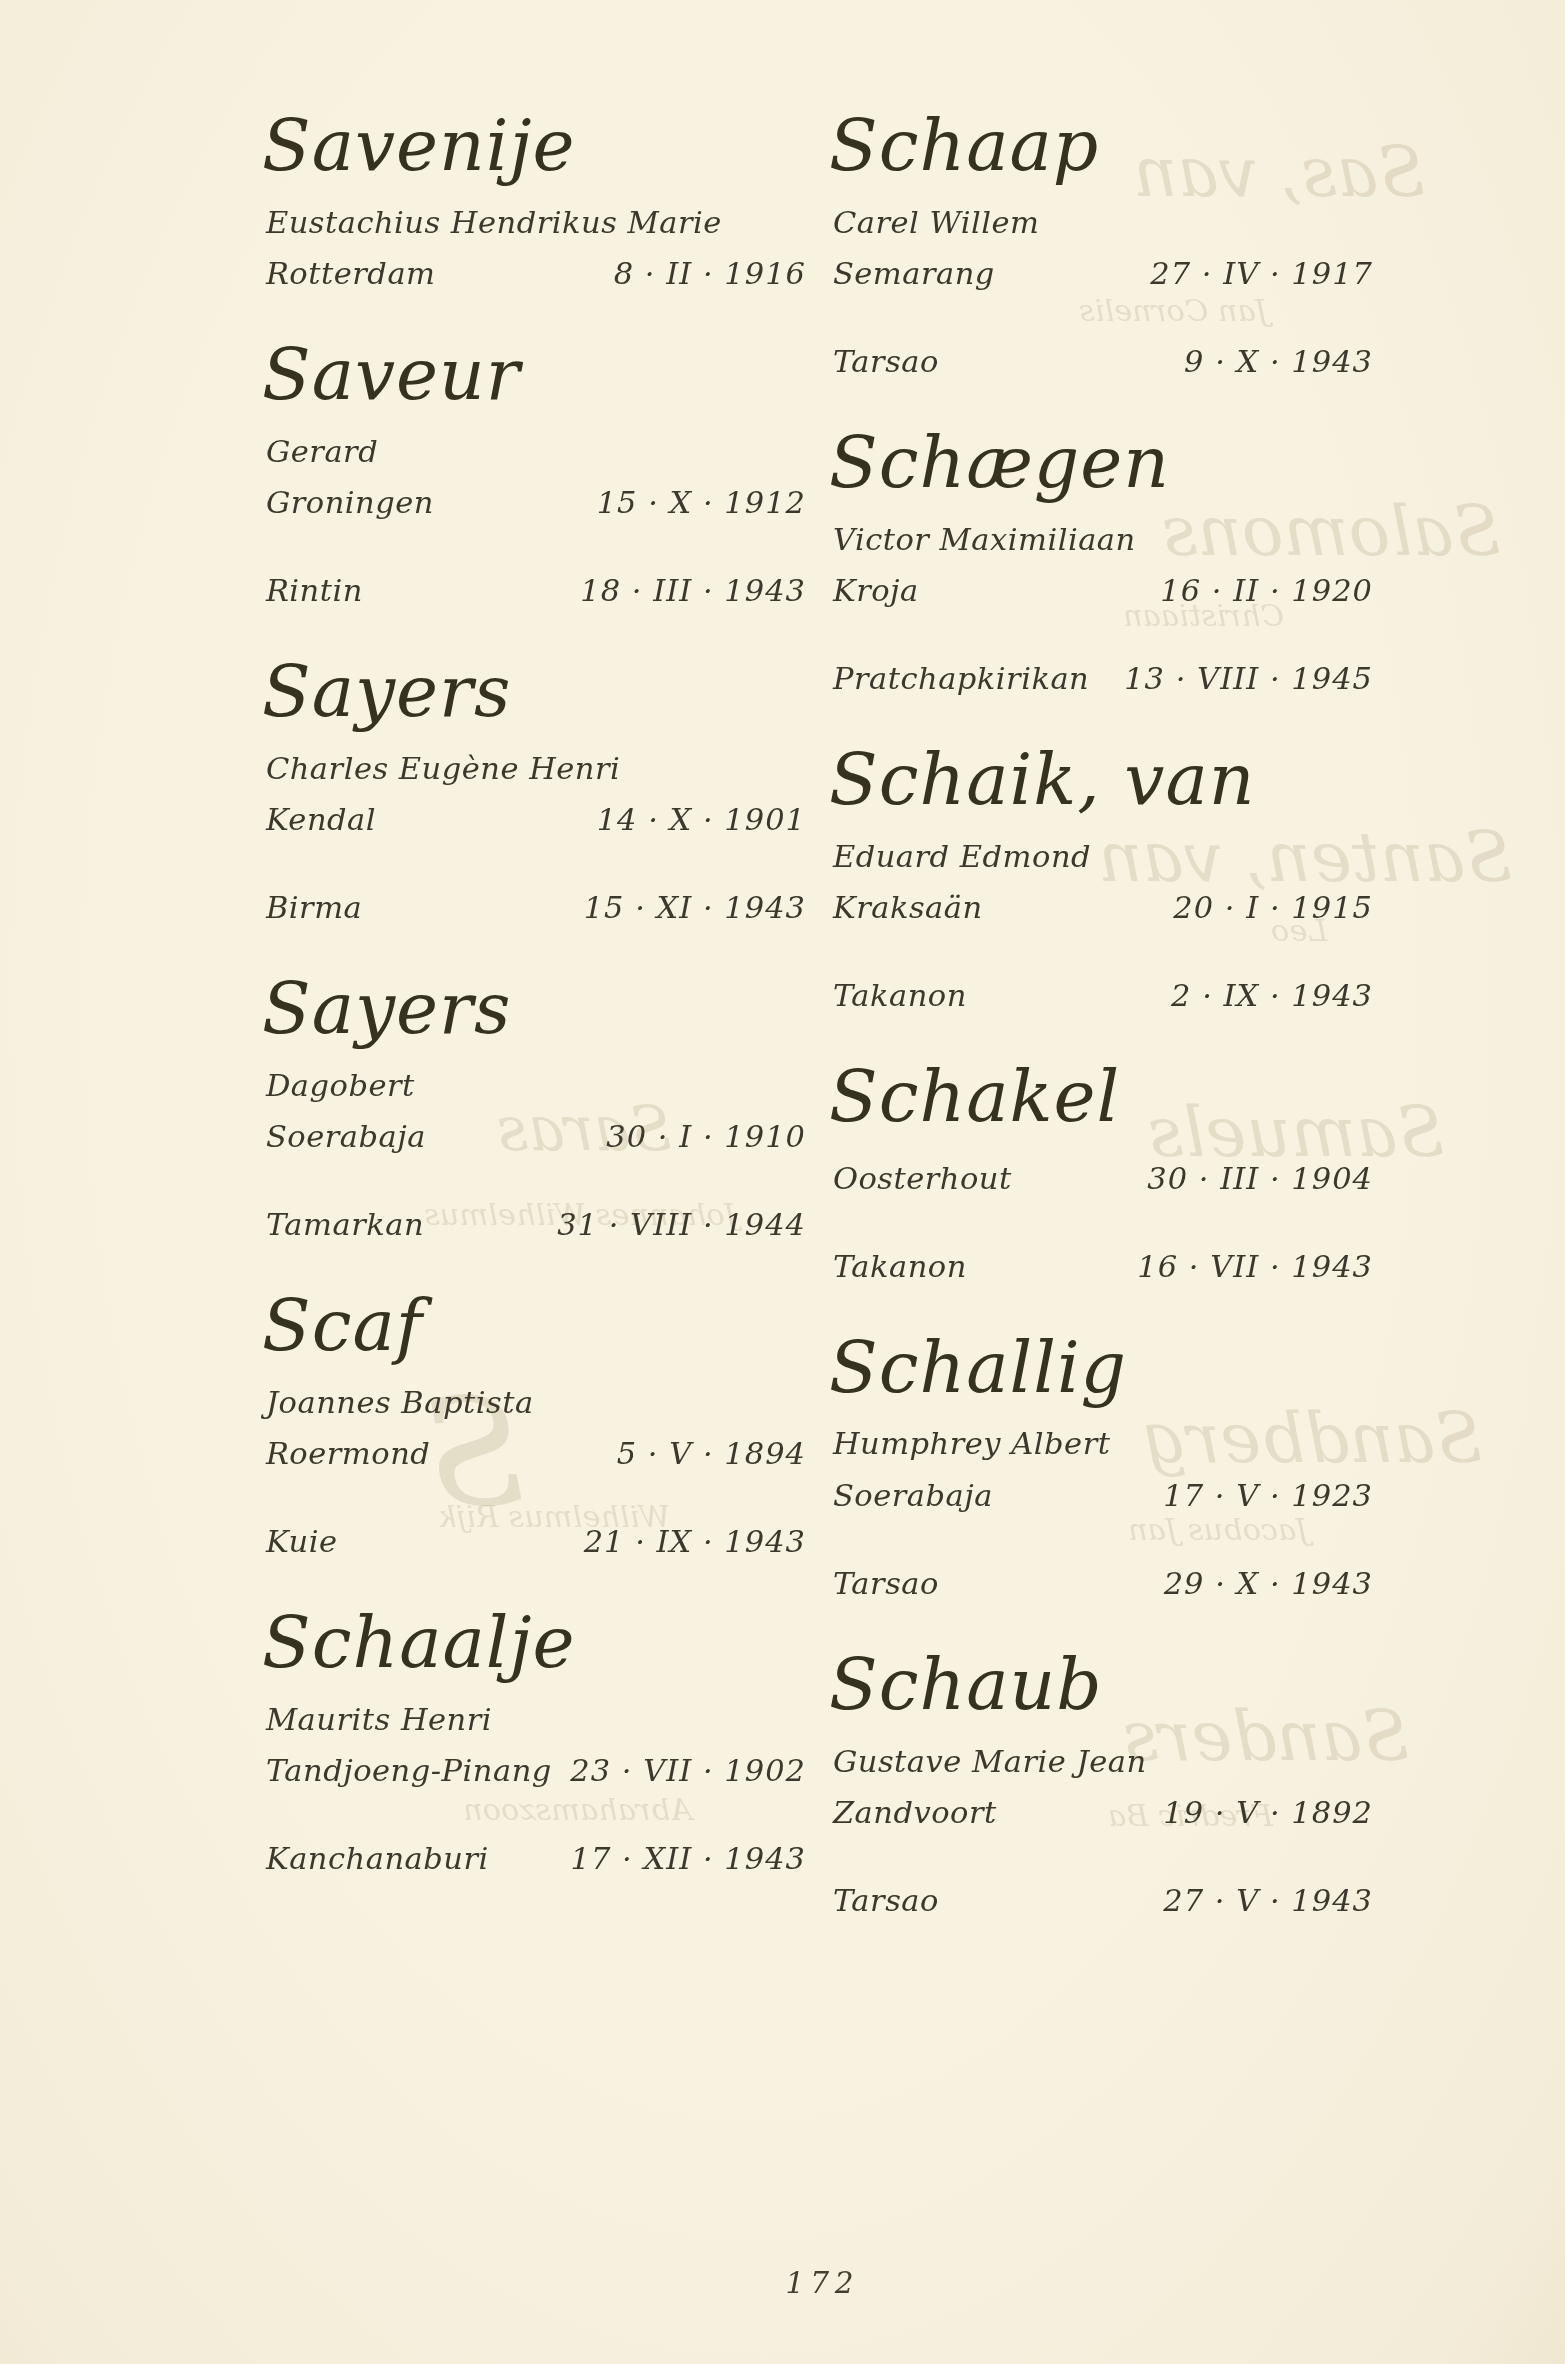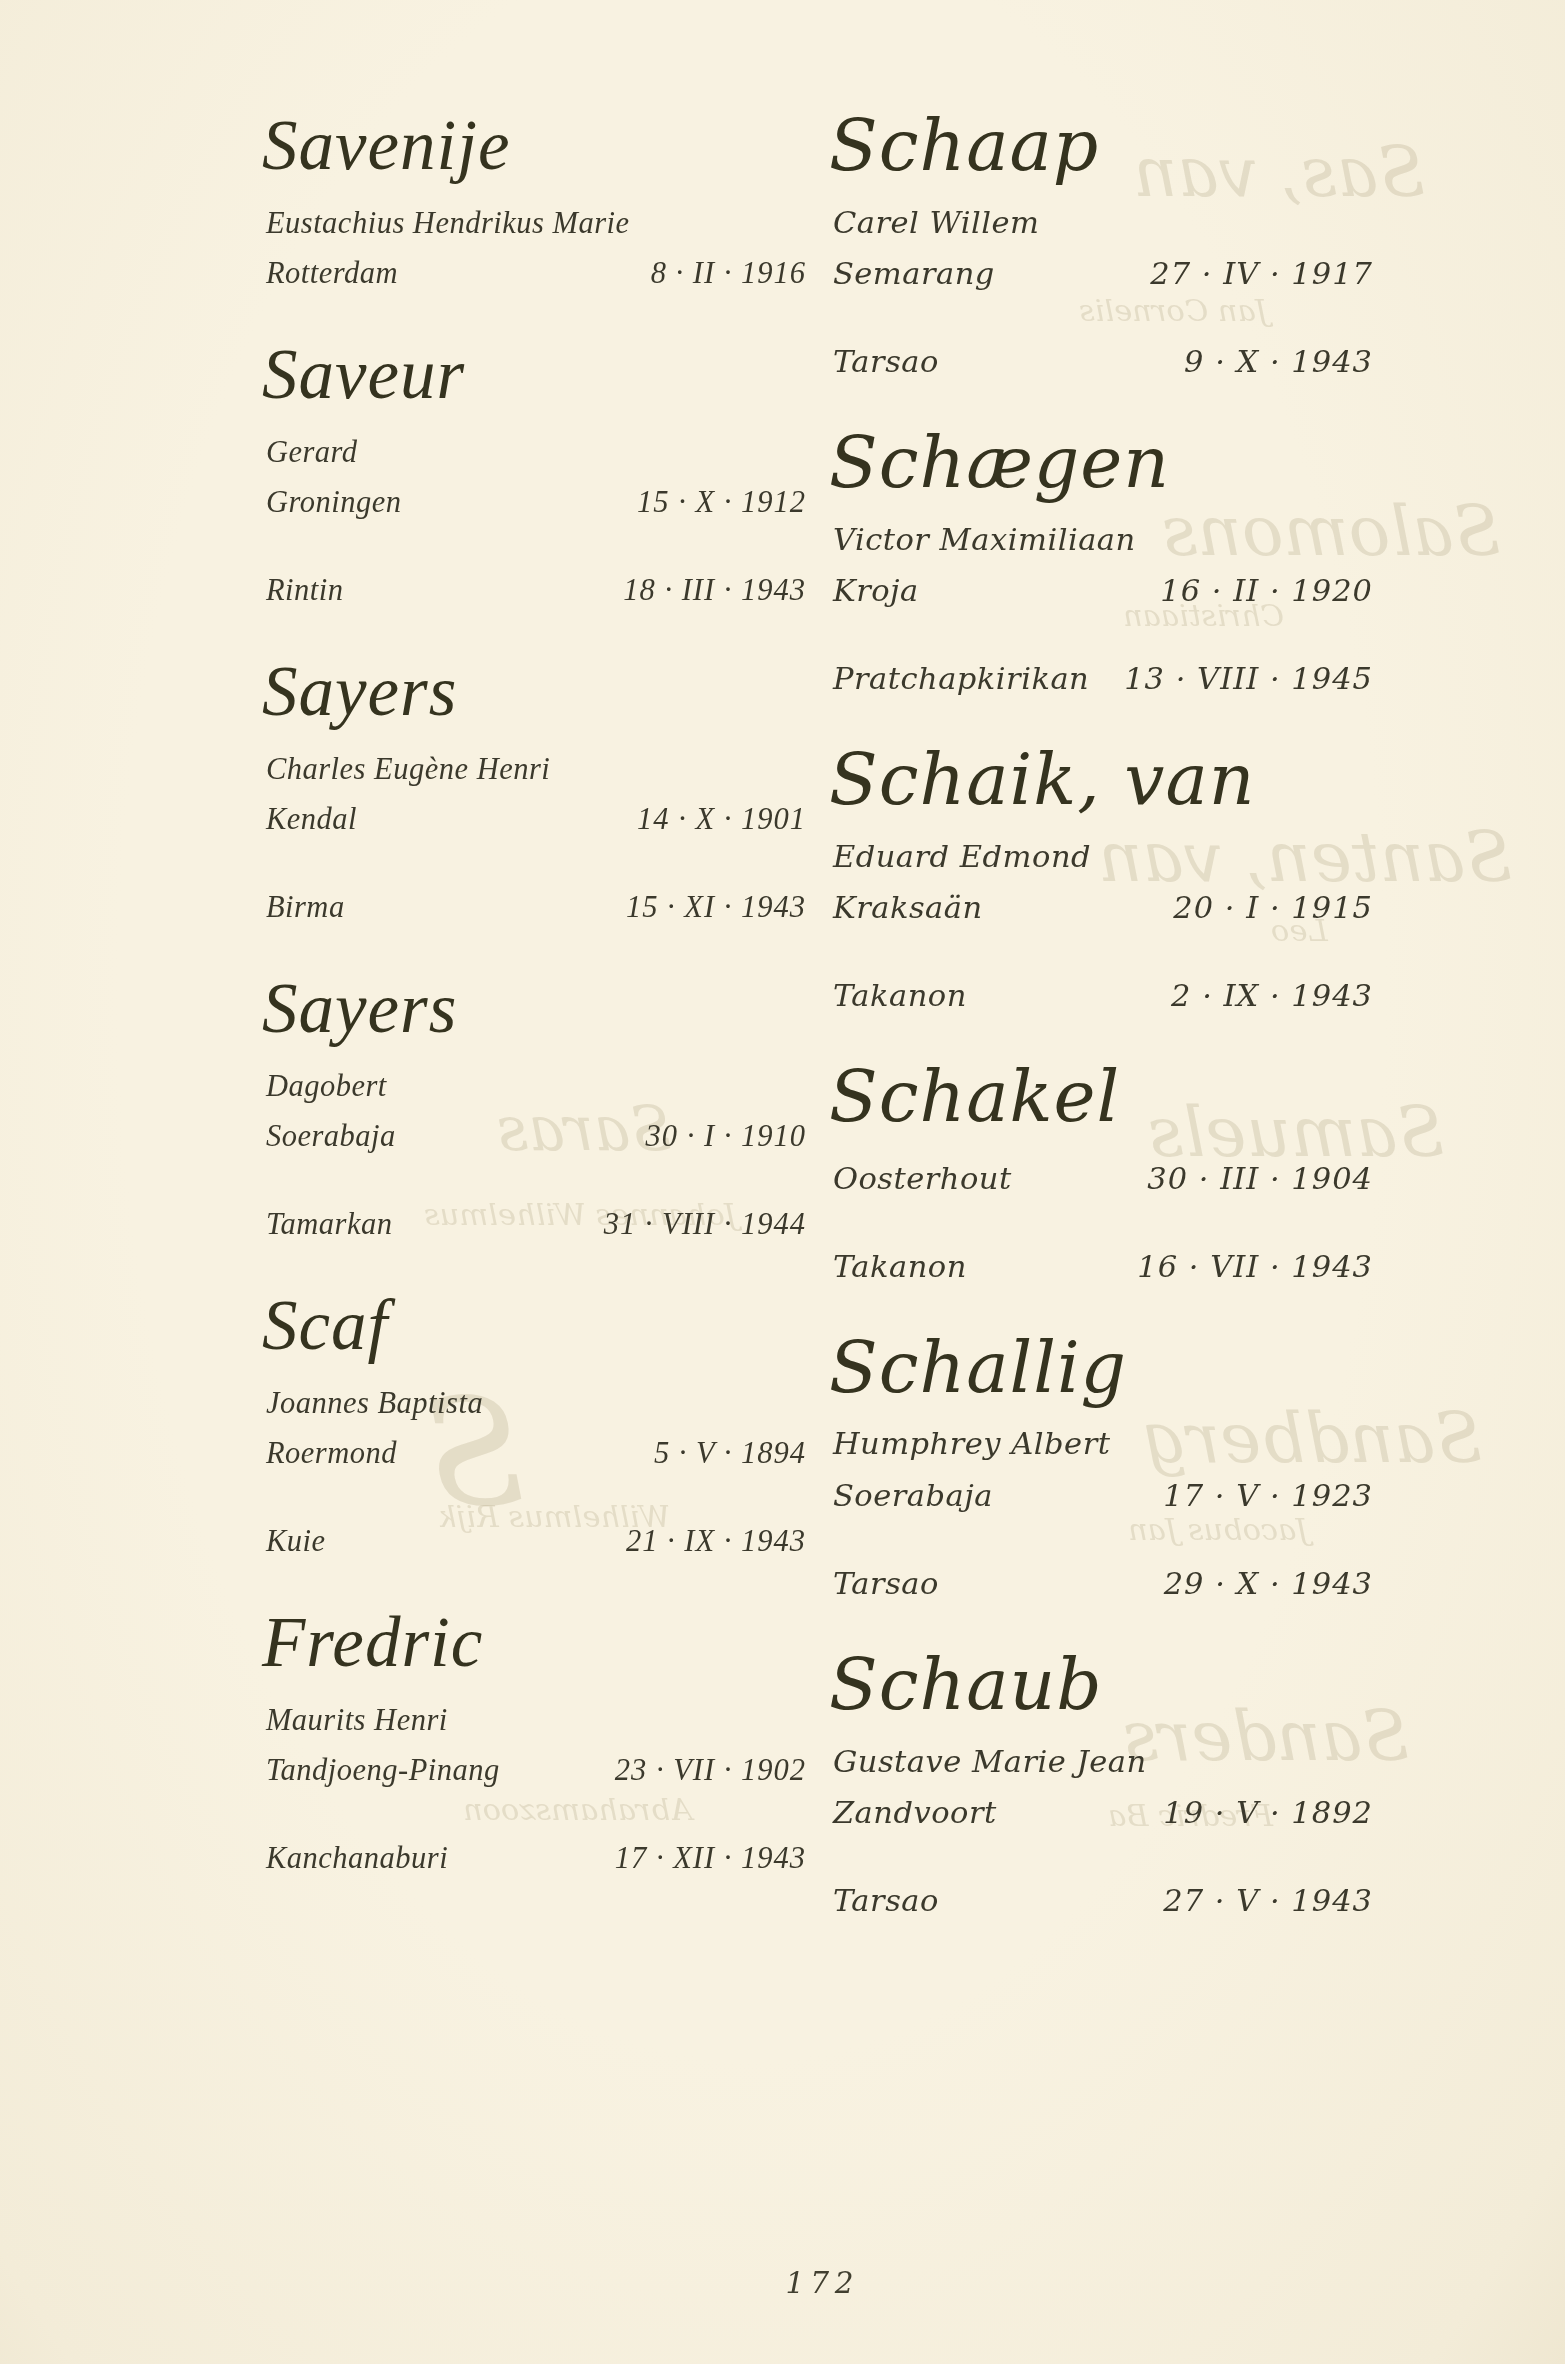--- a/index.html
+++ b/index.html
@@ -28,21 +28,21 @@
     transform-origin: center;
     line-height: 1;
   }
   
   .col {
     position: absolute;
     top: 110px;
     width: 544px;
     z-index: 2;
   }
-  .col-left  { left: 262px; font-family: Liberation Serif, serif; }
+  .col-left  { left: 262px; }
   .col-right { left: 829px; }
   .entry { margin-bottom: 43px; }
   .surname {
     font-size: 71px;
     font-style: italic;
     font-weight: normal;
     line-height: 1.0;
     margin: 0 0 23.6px 0;
     letter-spacing: 1px;
     color: #35331f;
@@ -153,21 +153,21 @@
         <div class="row birth">
           <span class="place">Roermond</span>
           <span class="date">5 · V · 1894</span>
         </div>
         <div class="row death">
           <span class="place">Kuie</span>
           <span class="date">21 · IX · 1943</span>
         </div>
       </div>
       <div class="entry">
-        <h2 class="surname">Fredric</h2>
+        <h2 class="surname">Schaalje</h2>
         <div class="names">Maurits Henri</div>
         <div class="row birth">
           <span class="place">Tandjoeng-Pinang</span>
           <span class="date">23 · VII · 1902</span>
         </div>
         <div class="row death">
           <span class="place">Kanchanaburi</span>
           <span class="date">17 · XII · 1943</span>
         </div>
       </div>

